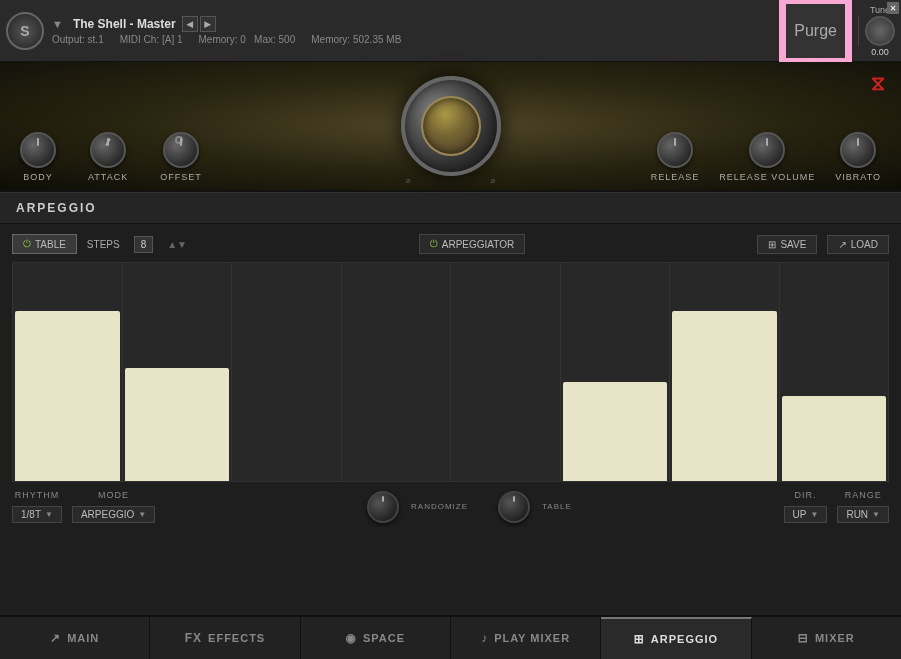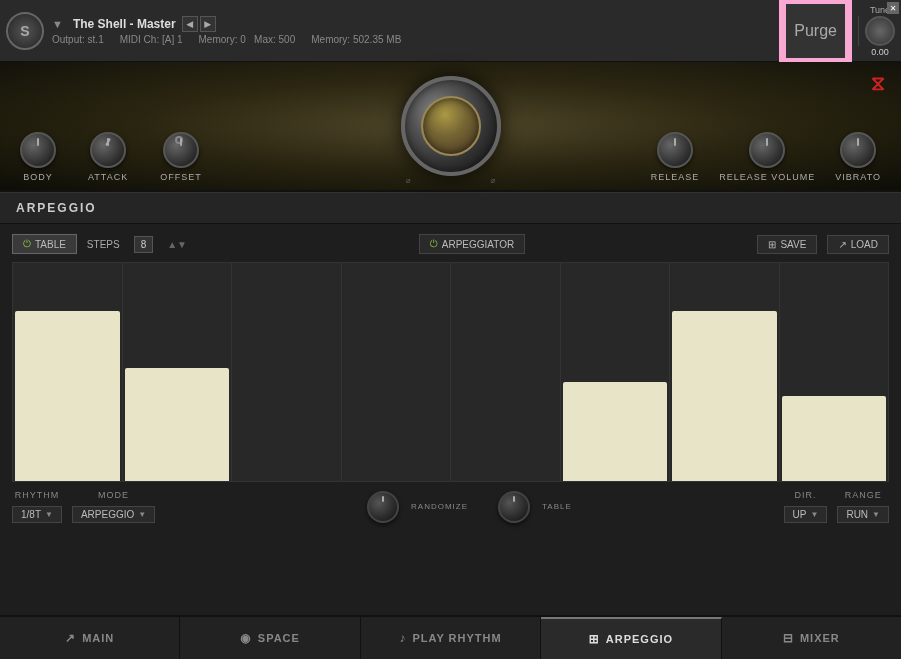--- a/index.html
+++ b/index.html
@@ -605,26 +605,30 @@
   </div>
 </div>
 
 <div class="bottom-nav" id="bottom-nav">
 
 <div class="nav-tab">
       <span class="nav-tab-icon">↗</span>
       <span>MAIN</span>
     </div>
     <div class="nav-tab">
+      <span class="nav-tab-icon">FX</span>
+      <span>EFFECTS</span>
+    </div>
+    <div class="nav-tab">
       <span class="nav-tab-icon">◉</span>
       <span>SPACE</span>
     </div>
     <div class="nav-tab">
       <span class="nav-tab-icon">♪</span>
-      <span>PLAY RHYTHM</span>
+      <span>PLAY MIXER</span>
     </div>
     <div class="nav-tab active">
       <span class="nav-tab-icon">⊞</span>
       <span>ARPEGGIO</span>
     </div>
     <div class="nav-tab">
       <span class="nav-tab-icon">⊟</span>
       <span>MIXER</span>
     </div>
   </div>

